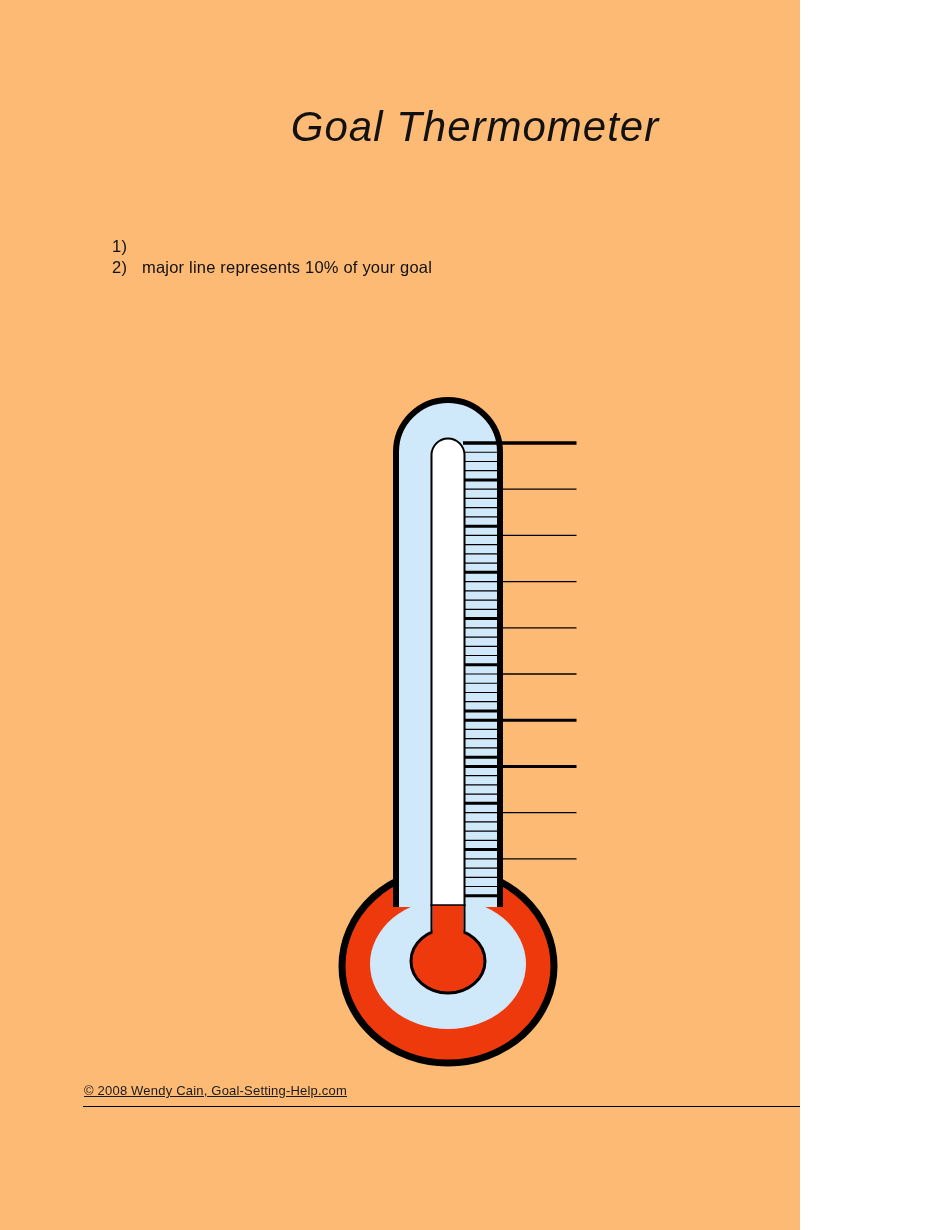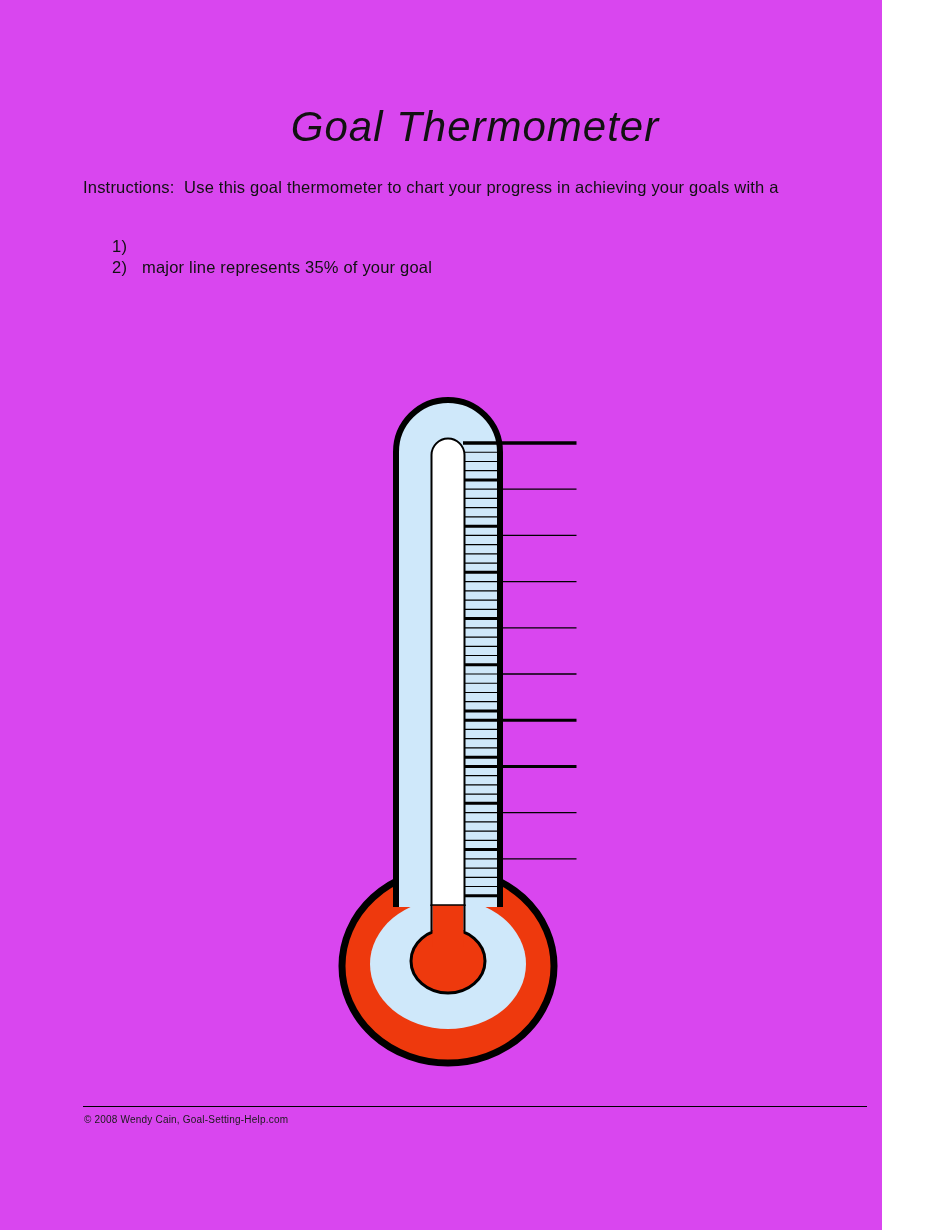--- a/index.html
+++ b/index.html
@@ -2,23 +2,23 @@
 <html><head>
 <meta charset="utf-8">
 <style>
   html, body {
     margin: 0;
     padding: 0;
     background: #ffffff;
   }
   .page {
     position: relative;
-    width: 882px;
+    width: 800px;
     height: 1230px;
-    background: #d946ef;
+    background: #fdba74;
     font-family: "Liberation Sans", sans-serif;
     color: #111111;
     overflow: hidden;
   }
   .doc-title {
     position: absolute;
     left: 0;
     top: 103px;
     width: 950px;
     text-align: center;
@@ -66,47 +66,47 @@
     position: absolute;
     left: 83px;
     top: 1106px;
     width: 784px;
     height: 0;
     border-top: 1.5px solid #000000;
   }
   .footer-text {
     position: absolute;
     left: 84px;
-    top: 1114px;
-    font-size: 10px;
+    top: 1083px;
+    font-size: 13px;
     letter-spacing: 0.2px;
     color: #1a1a1a;
+    text-decoration: underline;
   }
 </style>
 </head>
 <body>
 
 <div class="page">
 
   <h1 class="doc-title">Goal Thermometer</h1>
 
   <div class="instructions">
-    <div class="text-line">Instructions:  Use this goal thermometer to chart your progress in achieving your goals with a</div>
   </div>
 
   <div class="goal-list">
     <div class="list-item">
       <div class="list-number">1)</div>
       <div>
       </div>
     </div>
     <div class="list-item">
       <div class="list-number">2)</div>
       <div>
-        <div class="text-line">major line represents 35% of your goal</div>
+        <div class="text-line">major line represents 10% of your goal</div>
       </div>
     </div>
   </div>
 
   <svg id="thermo" class="thermo-svg" viewBox="0 0 950 1230" xmlns="http://www.w3.org/2000/svg">
       <ellipse cx="448" cy="966" rx="106" ry="97" fill="#EE390D" stroke="#000000" stroke-width="7"></ellipse>
       <ellipse cx="448" cy="964" rx="78" ry="65" fill="#CFE8FA"></ellipse>
       <ellipse cx="448" cy="961" rx="37" ry="32" fill="#EE390D" stroke="#000000" stroke-width="3"></ellipse>
       <path d="M 396 907 L 396 452 A 52 52 0 0 1 500 452 L 500 907" fill="#CFE8FA" stroke="#000000" stroke-width="6"></path>
       <g>

